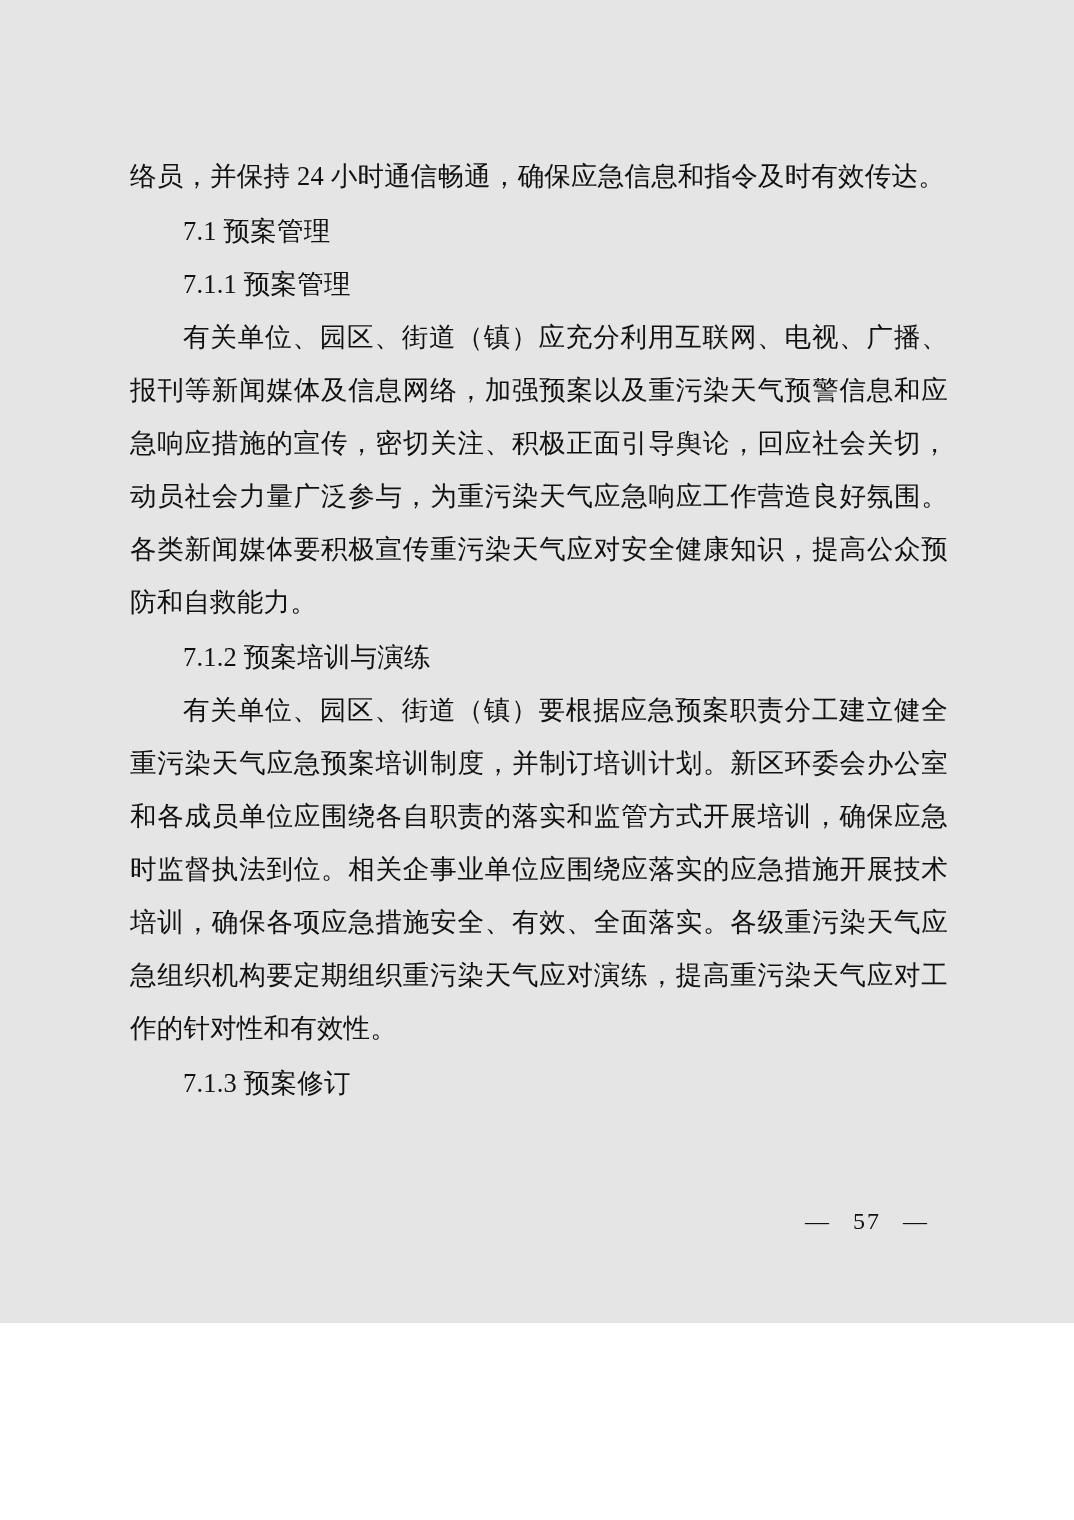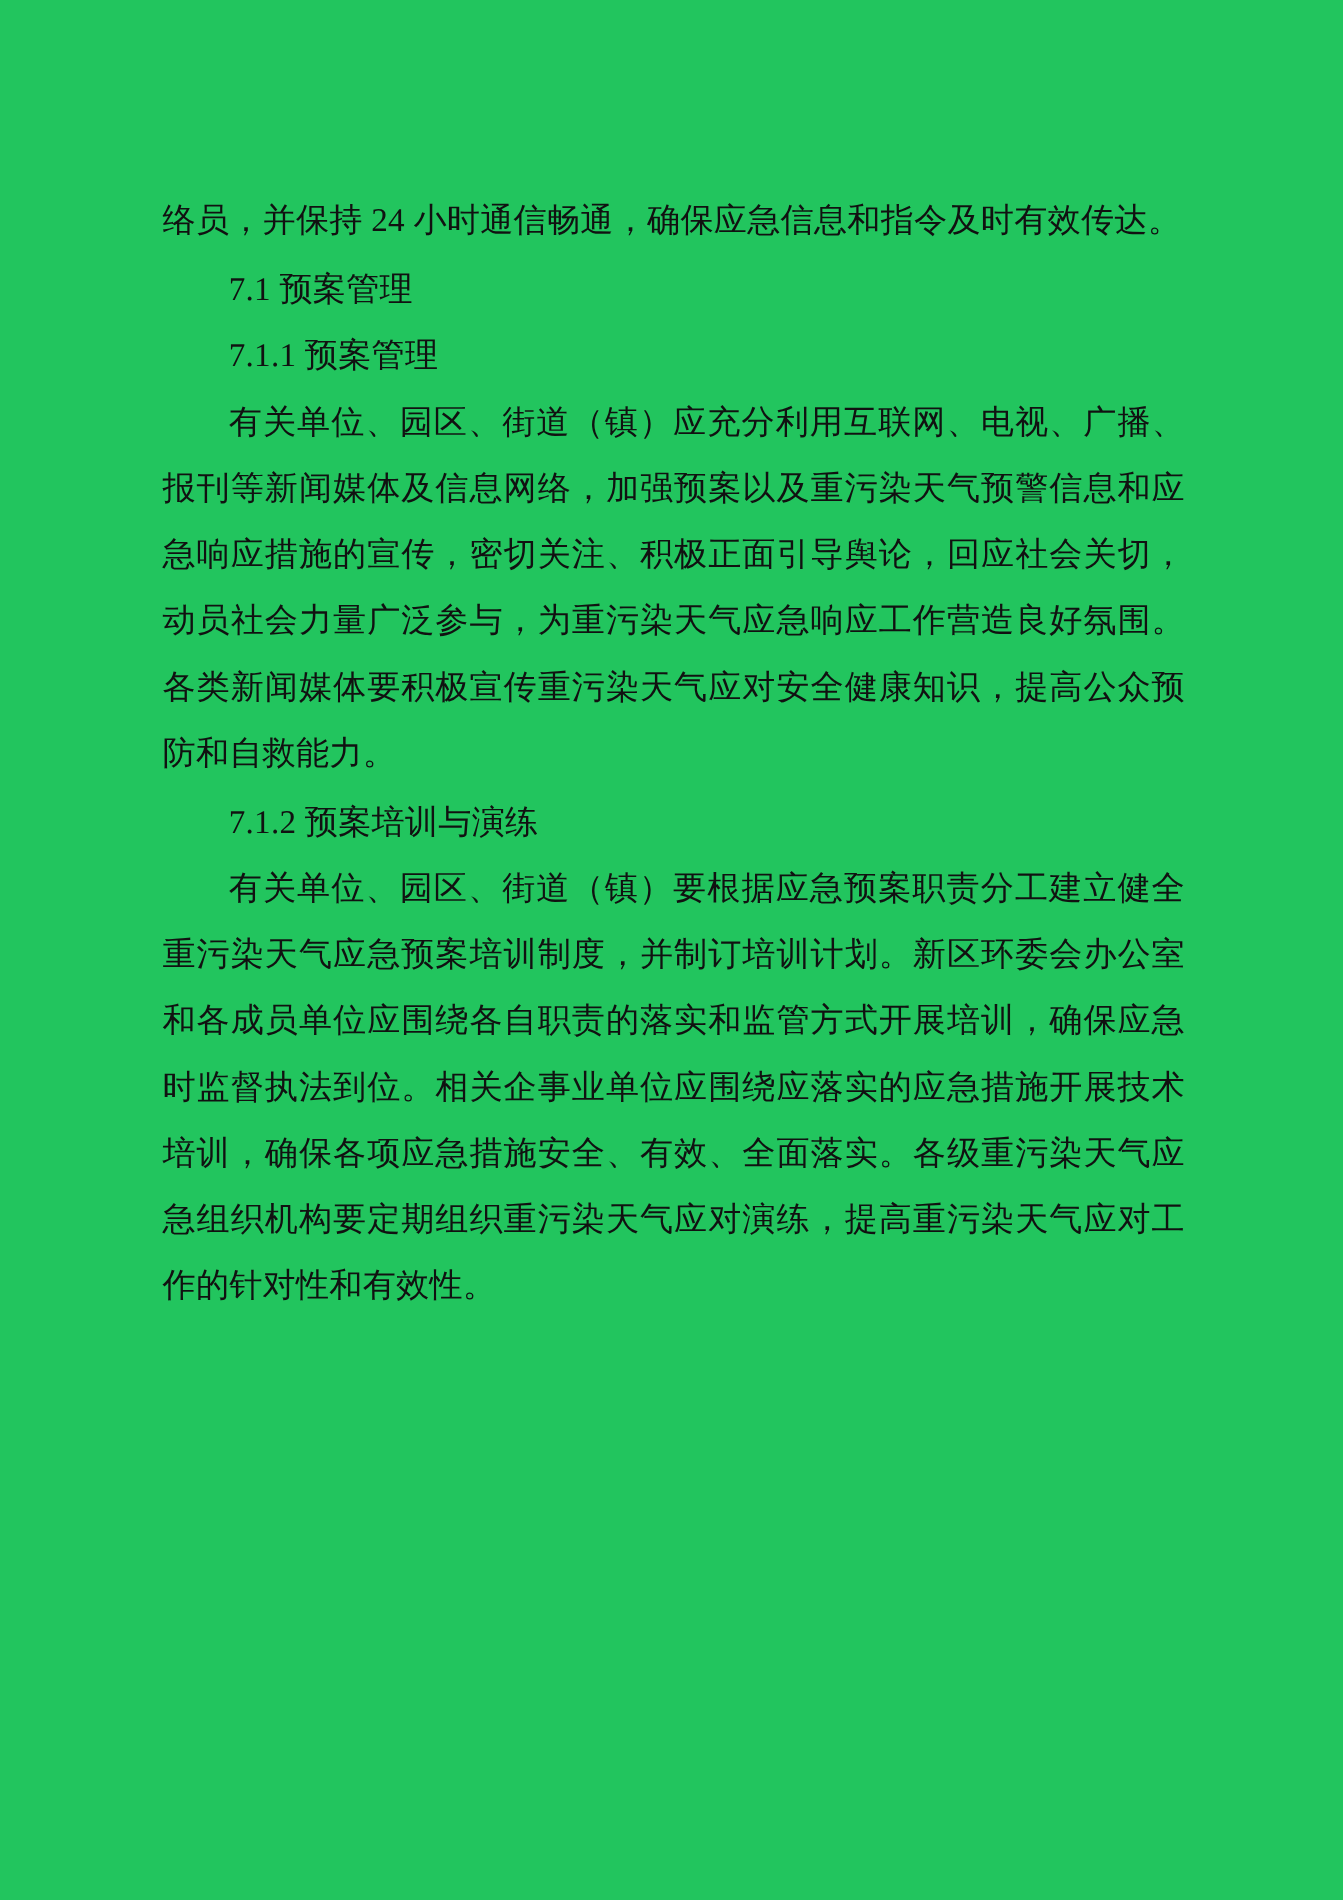--- a/index.html
+++ b/index.html
@@ -3,22 +3,22 @@
 <meta charset="utf-8">
 <style>
   html, body {
     margin: 0;
     padding: 0;
     background: #ffffff;
   }
   .page {
     position: relative;
     width: 1074px;
-    height: 1520px;
-    background: #22c55e;
+    height: 1323px;
+    background: #e5e5e5;
     margin: 0 auto;
     box-sizing: border-box;
     font-family: "Liberation Serif", "DejaVu Serif", serif;
     color: #1a1a1a;
     overflow: hidden;
   }
   .content {
     position: absolute;
     left: 130px;
     top: 150px;
@@ -81,18 +81,24 @@
     <p class="sub-heading">7.1    预案管理</p>
 
     <p class="sub-heading">7.1.1    预案管理</p>
 
     <p class="indent">有关单位、园区、街道（镇）应充分利用互联网、电视、广播、报刊等新闻媒体及信息网络，加强预案以及重污染天气预警信息和应急响应措施的宣传，密切关注、积极正面引导舆论，回应社会关切，动员社会力量广泛参与，为重污染天气应急响应工作营造良好氛围。各类新闻媒体要积极宣传重污染天气应对安全健康知识，提高公众预防和自救能力。</p>
 
     <p class="sub-heading">7.1.2    预案培训与演练</p>
 
     <p class="indent">有关单位、园区、街道（镇）要根据应急预案职责分工建立健全重污染天气应急预案培训制度，并制订培训计划。新区环委会办公室和各成员单位应围绕各自职责的落实和监管方式开展培训，确保应急时监督执法到位。相关企事业单位应围绕应落实的应急措施开展技术培训，确保各项应急措施安全、有效、全面落实。各级重污染天气应急组织机构要定期组织重污染天气应对演练，提高重污染天气应对工作的针对性和有效性。</p>
 
+    <p class="sub-heading">7.1.3    预案修订</p>
 
 
   </div>
 
+  <div class="footer">
+    <span class="pagenum">—</span>
+    <span class="dash">57</span>
+    <span>—</span>
+  </div>
 
 </div>
 
 </body></html>

